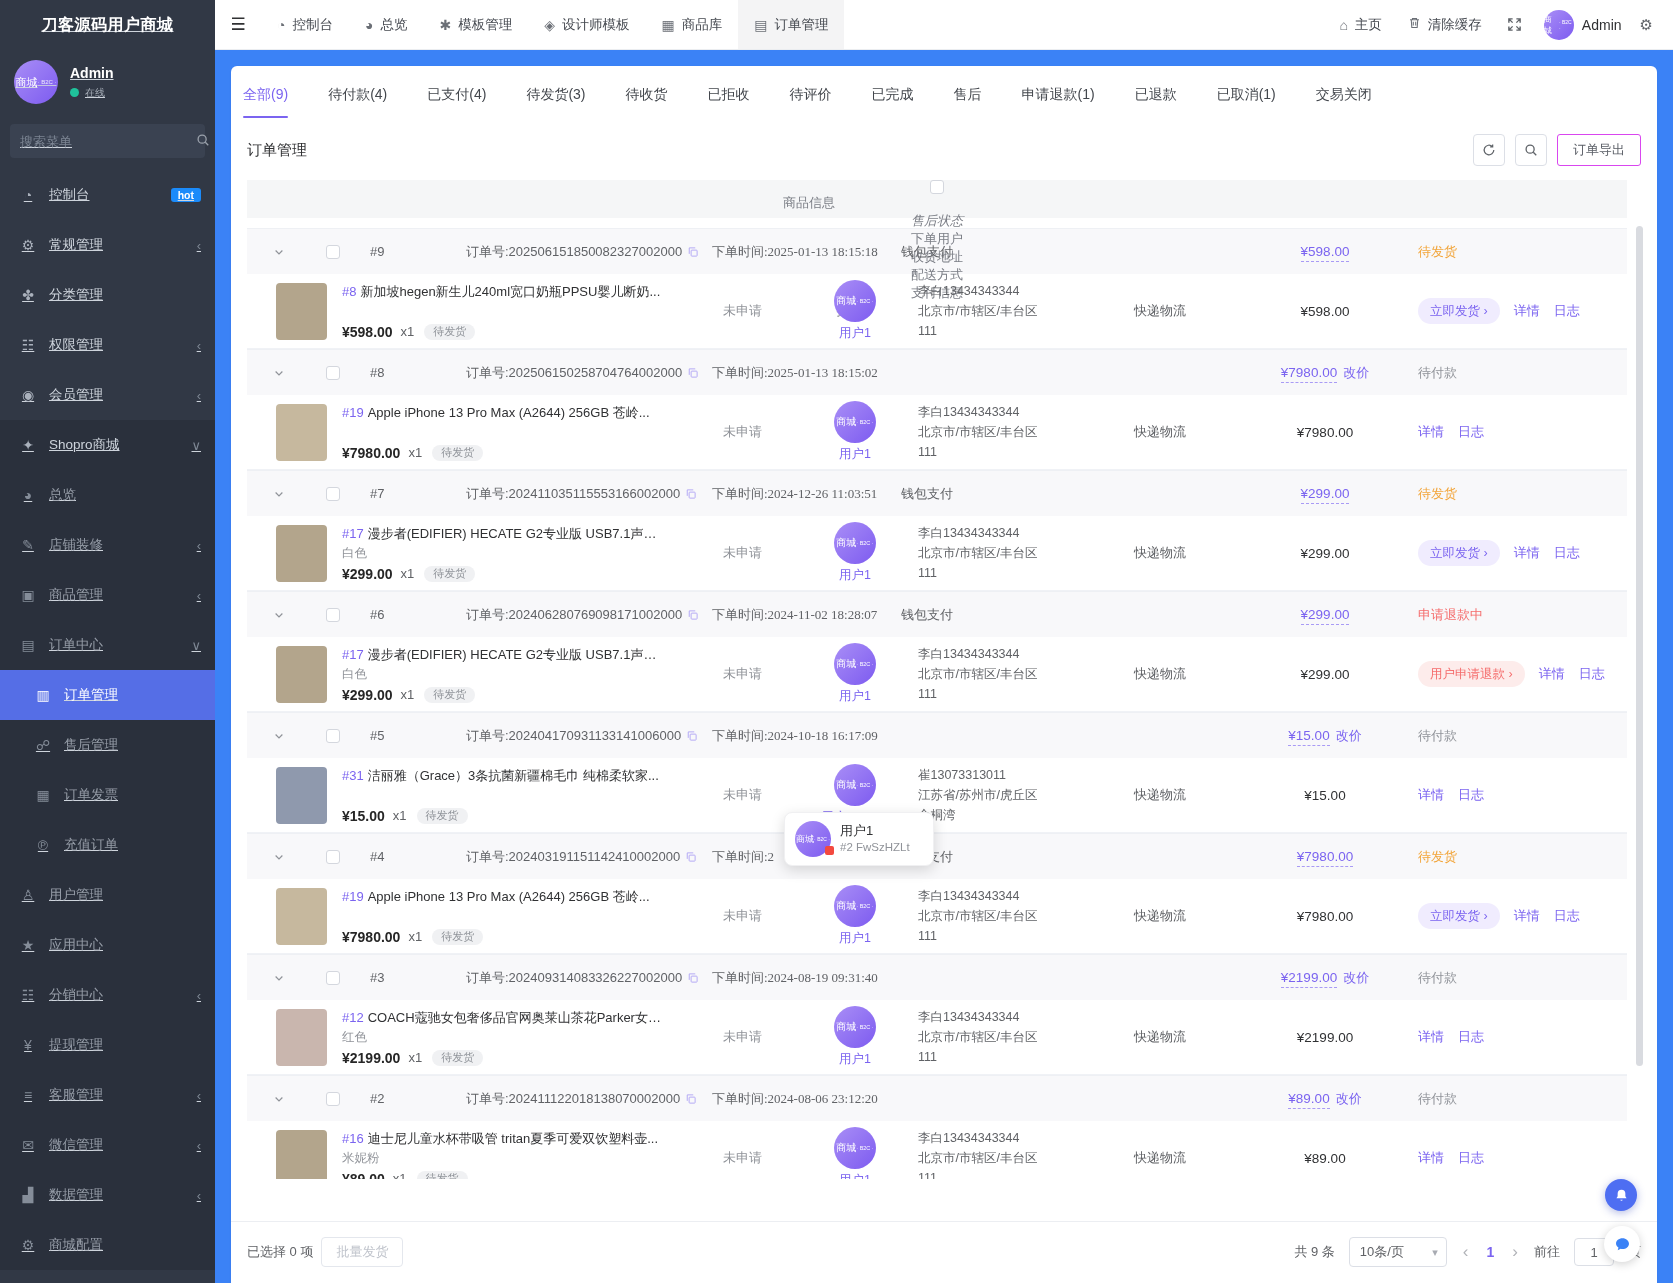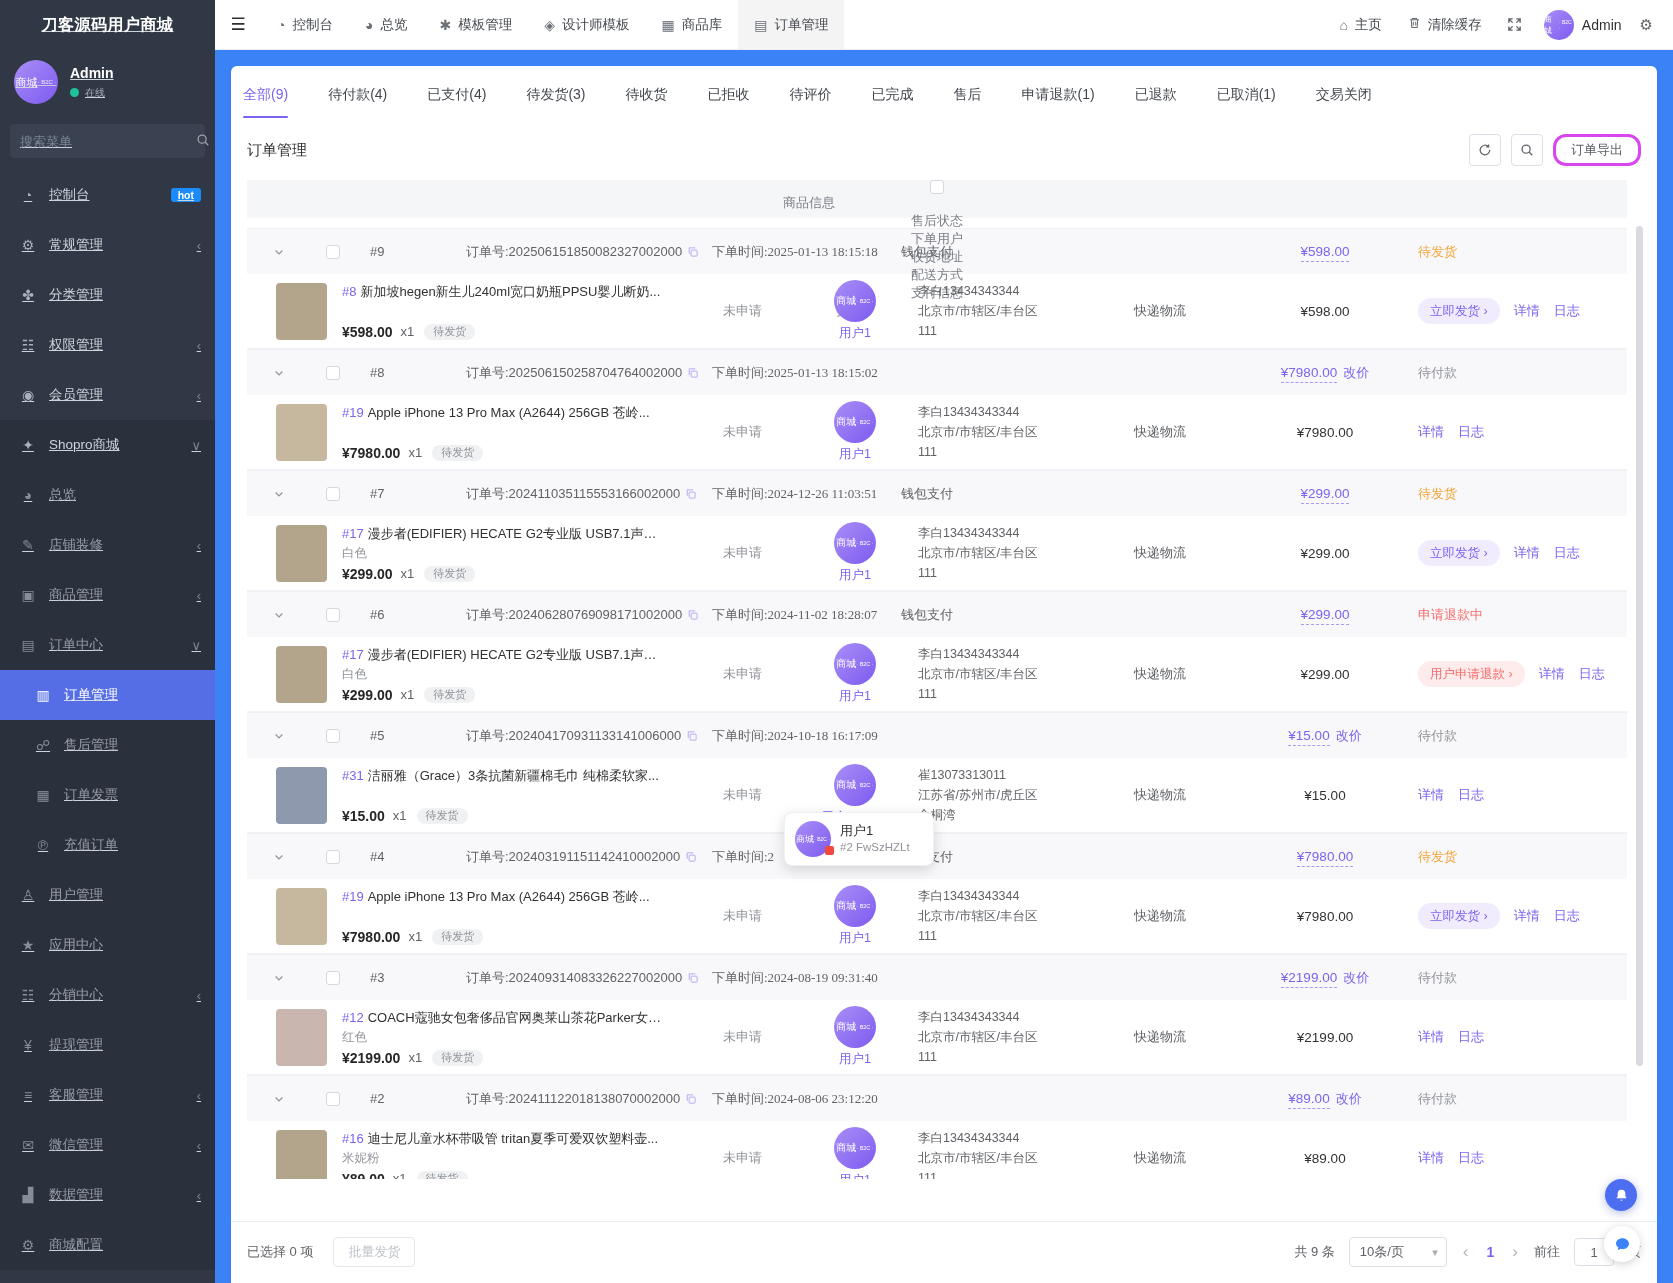--- a/index.html
+++ b/index.html
@@ -56,28 +56,28 @@
   .tabs { height:58px; display:flex; align-items:center; gap:40px; padding:0 12px 0 12px; }
   .tab { position:relative; height:100%; display:flex; align-items:center; font-size:14px; color:#43474d; cursor:pointer; white-space:nowrap; }
   .tab.active { color:#7b64f0; }
   .tab.active::after { content:""; position:absolute; left:0; right:0; bottom:6px; height:2.5px; background:#7b64f0; border-radius:2px; }
 
   
   .title-row { height:52px; display:flex; align-items:center; padding:0 16px; }
   .page-title { font-size:15px; font-weight:500; color:#303133; }
   .title-actions { margin-left:auto; display:flex; gap:10px; }
   .ibtn { width:32px; height:32px; border:1px solid #dcdfe6; border-radius:4px; background:#fff; display:flex; align-items:center; justify-content:center; color:#5f6368; cursor:pointer; }
-  .btn-export { height:32px; padding:0 15px; border:3px solid #d946ef; border-radius:13px; background:#fff; font-size:13px; color:#5a5e66; cursor:pointer; font-family:Liberation Sans, sans-serif; }
+  .btn-export { height:32px; padding:0 15px; border:1px solid #d946ef; border-radius:3px; background:#fff; font-size:13px; color:#5a5e66; cursor:pointer; font-family:Liberation Sans, sans-serif; }
 
   
   .thead { margin:4px 16px 0; width:1380px; height:38px; background:#f5f6f7; display:flex; align-items:center; color:#7a7d85; font-size:13px;flex-direction:column; }
   .c-exp { width:64px; flex-shrink:0; display:flex; justify-content:center; }
   .c-chk { width:44px; flex-shrink:0; display:flex; justify-content:center; }
   .c-info-h { width:330px; padding-left:11px; flex-shrink:0; }
-  .c-as { width:115px; text-align:center; flex-shrink:0; }
+  .c-as { width:115px; text-align:center; flex-shrink:0;font-style:italic; }
   .c-usr { width:110px; text-align:center; flex-shrink:0; }
   .c-adr { width:170px; text-align:center; flex-shrink:0; }
   .c-del { width:160px; text-align:center; flex-shrink:0; }
   .c-pay { width:170px; text-align:center; flex-shrink:0; }
   .c-ops { width:217px; padding-left:8px; flex-shrink:0; }
   .tbody { margin:10px 16px 0; width:1380px; height:951px; overflow:hidden; }
   .cb { width:14px; height:14px; border:1px solid #d4d7de; border-radius:3px; background:#fff; cursor:pointer; }
   .chev { color:#909399; display:flex; cursor:pointer; }
 
   .gh { height:46px; background:#f8f8fa; border-top:1px solid #eef0f4; display:flex; align-items:center; font-size:13px; color:#606266; }
@@ -114,21 +114,21 @@
   .pr-del { width:160px; text-align:center; color:#606266; flex-shrink:0; }
   .pr-pay { width:170px; text-align:center; color:#303133; font-size:13.5px; flex-shrink:0; }
   .pr-ops { width:217px; padding-left:8px; flex-shrink:0; display:flex; align-items:center; gap:14px; }
   .pill { height:26px; border-radius:13px; padding:0 12px; font-size:12.5px; display:inline-flex; align-items:center; border:0; cursor:pointer; font-family:inherit; white-space:nowrap; }
   .pill-primary { background:#f0ecfe; color:#7b64f0; }
   .pill-danger { background:#fdeceb; color:#f56c6c; }
   .lnk { color:#7b64f0; cursor:pointer; font-size:13px; white-space:nowrap; }
 
   
   .foot { position:absolute; left:0; right:0; bottom:0; height:62px; border-top:1px solid #eceef2; background:#fff; display:flex; align-items:flex-start; padding:15px 16px 0; }
-  .foot-left { display:flex; align-items:center; gap:20px; color:#606266; }
+  .foot-left { display:flex; align-items:center; gap:8px; color:#606266; }
   .btn-batch { height:30px; padding:0 14px; border:1px solid #e4e7ed; border-radius:4px; background:#fff; color:#c0c4cc; font-size:13px; cursor:not-allowed; font-family:inherit; }
   .foot-right { margin-left:auto; display:flex; align-items:center; gap:14px; color:#606266; }
   .psel { height:30px; min-width:98px; border:1px solid #dcdfe6; border-radius:4px; display:flex; align-items:center; justify-content:space-between; padding:0 8px 0 10px; cursor:pointer; color:#606266; }
   .psel .caret { color:#a8abb2; font-size:11px; margin-left:8px; }
   .pgarr { font-size:17px; color:#b1b3b8; cursor:pointer; padding:0 2px; }
   .pgnum { color:#7b64f0; font-weight:bold; font-size:14px; padding:0 2px; cursor:pointer; }
   .goto-input { width:40px; height:28px; border:1px solid #dcdfe6; border-radius:4px; text-align:center; font-size:13px; color:#606266; outline:none; font-family:inherit; }
 
   
   .vscroll { position:absolute; right:14px; top:160px; width:7px; height:840px; background:#d9dbe0; border-radius:4px; }

